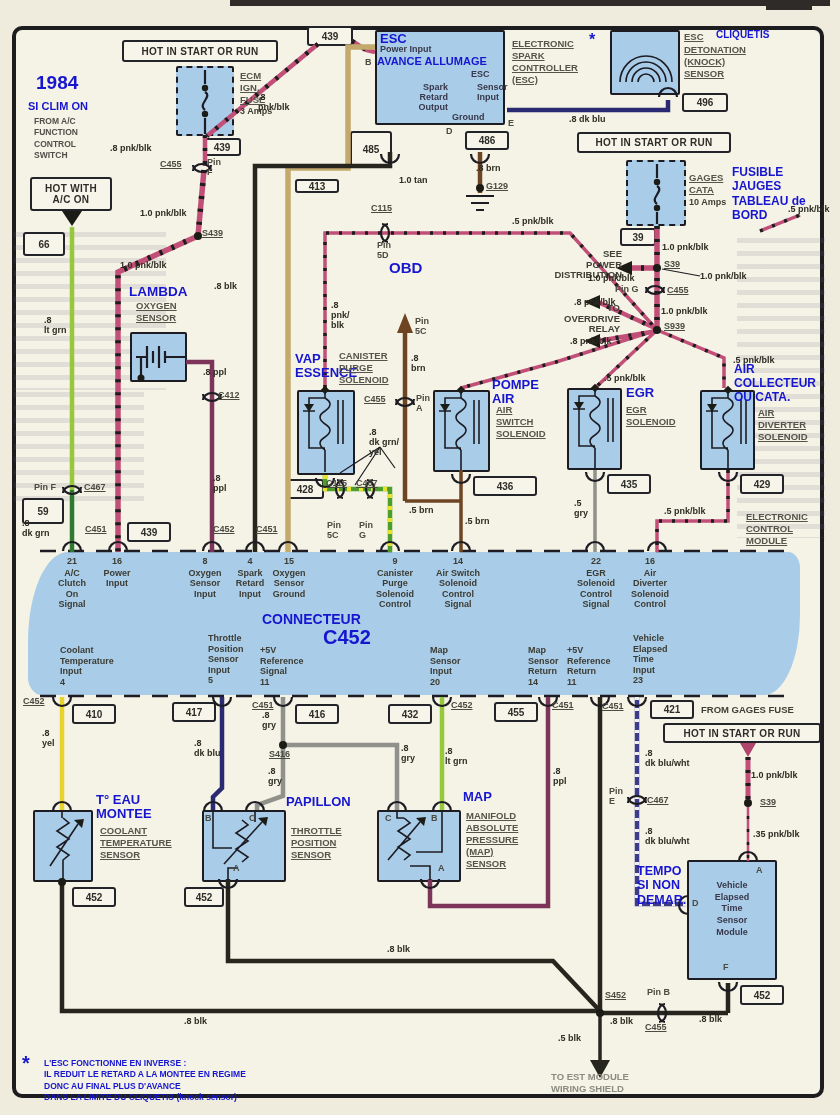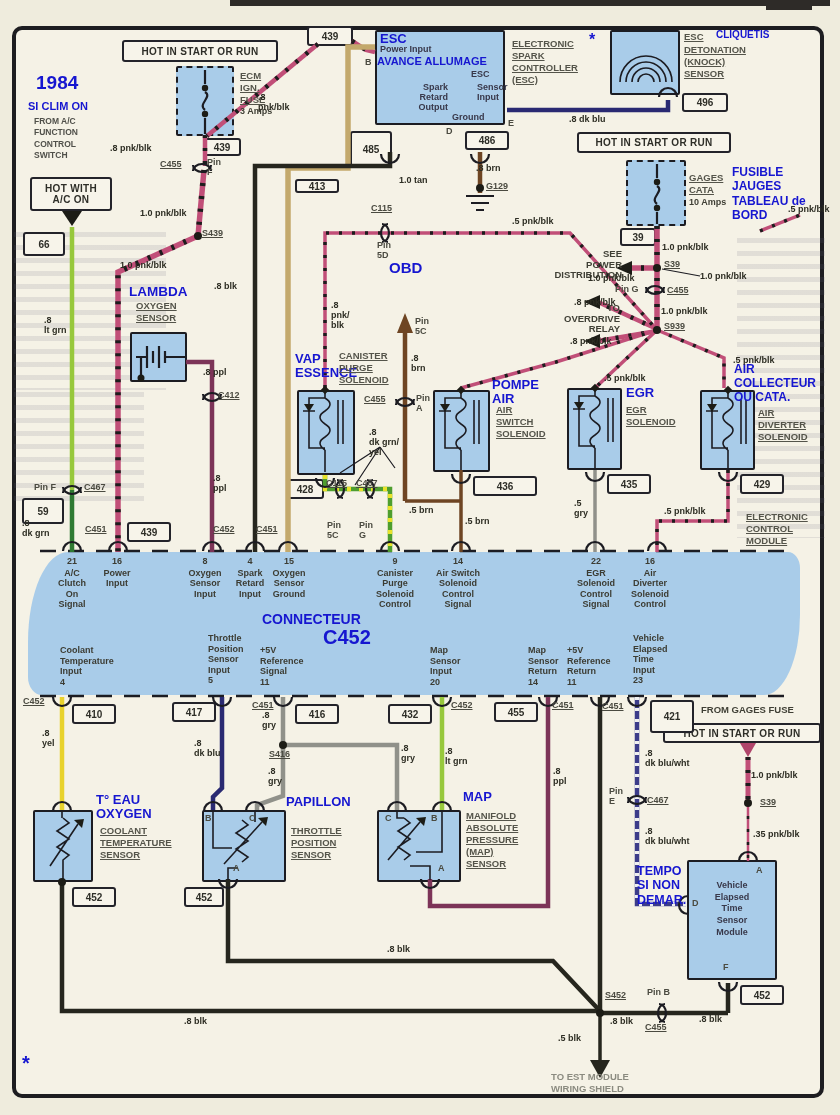--- a/index.html
+++ b/index.html
@@ -90,21 +90,21 @@
   <div class="box tbox" style="left:286px;top:479px;width:38px;height:20px">428</div>
   <div class="box tbox" style="left:473px;top:476px;width:64px;height:20px">436</div>
   <div class="box tbox" style="left:607px;top:474px;width:44px;height:20px">435</div>
   <div class="box tbox" style="left:740px;top:474px;width:44px;height:20px">429</div>
   <div class="box tbox" style="left:127px;top:522px;width:44px;height:20px">439</div>
   <div class="box tbox" style="left:72px;top:704px;width:44px;height:20px">410</div>
   <div class="box tbox" style="left:172px;top:702px;width:44px;height:20px">417</div>
   <div class="box tbox" style="left:295px;top:704px;width:44px;height:20px">416</div>
   <div class="box tbox" style="left:388px;top:704px;width:44px;height:20px">432</div>
   <div class="box tbox" style="left:494px;top:702px;width:44px;height:20px">455</div>
-  <div class="box tbox" style="left:650px;top:700px;width:44px;height:33px">421</div>
+  <div class="box tbox" style="left:650px;top:700px;width:44px;height:19px">421</div>
   <div class="box tbox" style="left:72px;top:887px;width:44px;height:20px">452</div>
   <div class="box tbox" style="left:184px;top:887px;width:40px;height:20px">452</div>
   <div class="box tbox" style="left:740px;top:985px;width:44px;height:20px">452</div>
 
   <svg class="wires" width="840" height="1115">
     <defs>
       <g id="connv">
           <path class="ln sw2" d="M-9,-3 A9,7 0 0 0 9,-3"></path>
           <path class="ln sw2" d="M-9,3 A9,7 0 0 1 9,3"></path>
         </g>
@@ -297,27 +297,31 @@
 ESSENCE</div>
   <div class="t blue" style="left:492px;top:378px;font-size:13px;line-height:1.05">POMPE
 AIR</div>
   <div class="t blue" style="left:626px;top:386px;font-size:13px">EGR</div>
   <div class="t blue" style="left:734px;top:363px;font-size:12px;line-height:1.15">AIR
 COLLECTEUR
 OU CATA.</div>
   <div class="t blue" style="left:262px;top:612px;font-size:14px">CONNECTEUR</div>
   <div class="t blue" style="left:323px;top:626px;font-size:20px">C452</div>
   <div class="t blue" style="left:96px;top:793px;font-size:13px;line-height:1.1">T° EAU
-OXYGEN</div>
+MONTEE</div>
   <div class="t blue" style="left:286px;top:795px;font-size:13px">PAPILLON</div>
   <div class="t blue" style="left:463px;top:790px;font-size:13px">MAP</div>
   <div class="t blue" style="left:637px;top:864px;font-size:12.5px;line-height:1.15">TEMPO
 SI NON
 DEMAR.</div>
   <div class="t blue" style="left:22px;top:1052px;font-size:20px">*</div>
+  <div class="t blue" style="left:44px;top:1058px;font-size:8.5px;line-height:1.35">L'ESC FONCTIONNE EN INVERSE :
+IL REDUIT LE RETARD A LA MONTEE EN REGIME
+DONC AU FINAL PLUS D'AVANCE
+DANS LA LIMITE DU CLIQUETIS (knock sensor)</div>
 
   <div class="t" style="left:34px;top:116px;font-size:8.5px;font-weight:bold;color:#50504a;line-height:1.35">FROM A/C
 FUNCTION
 CONTROL
 SWITCH</div>
   <div class="t comp" style="left:240px;top:70px">ECM
 IGN.
 FUSE</div>
   <div class="t plain" style="left:240px;top:106px">3 Amps</div>
   <div class="t inner" style="left:380px;top:44px">Power Input</div>

